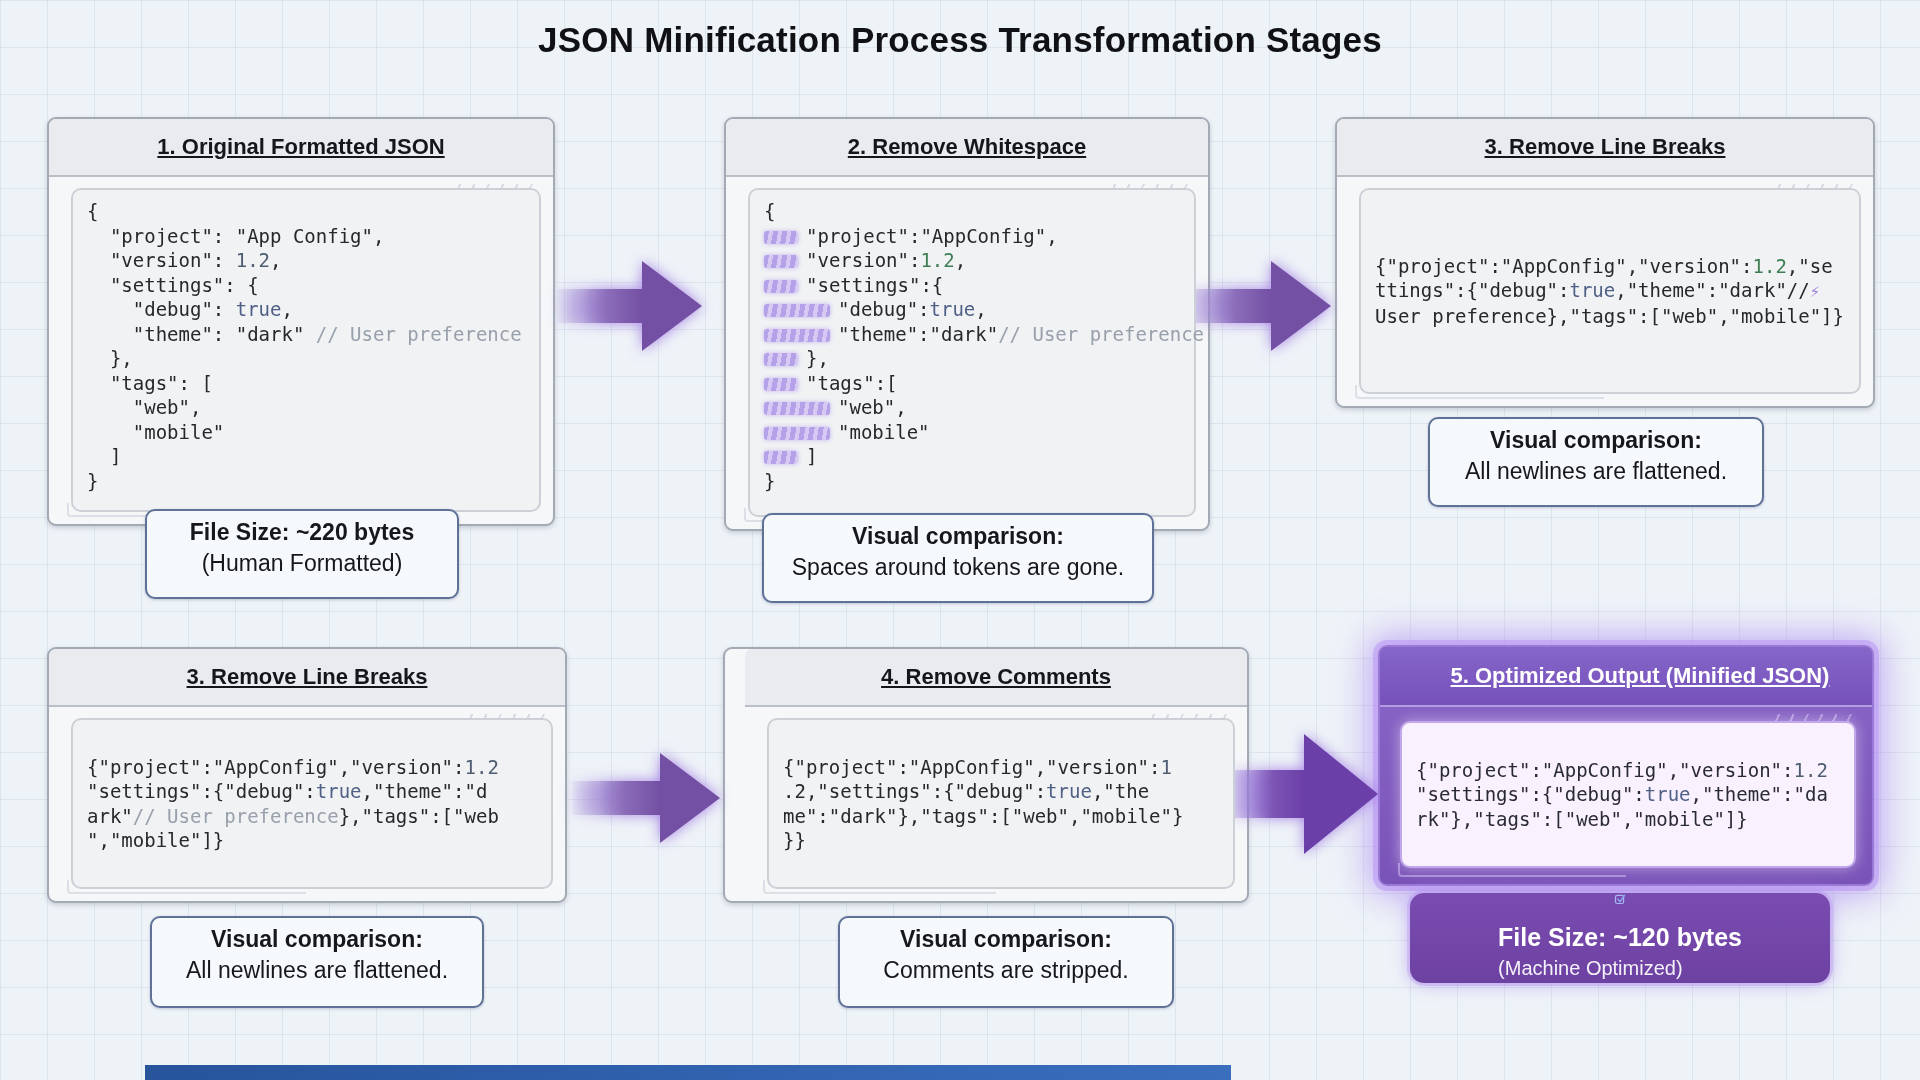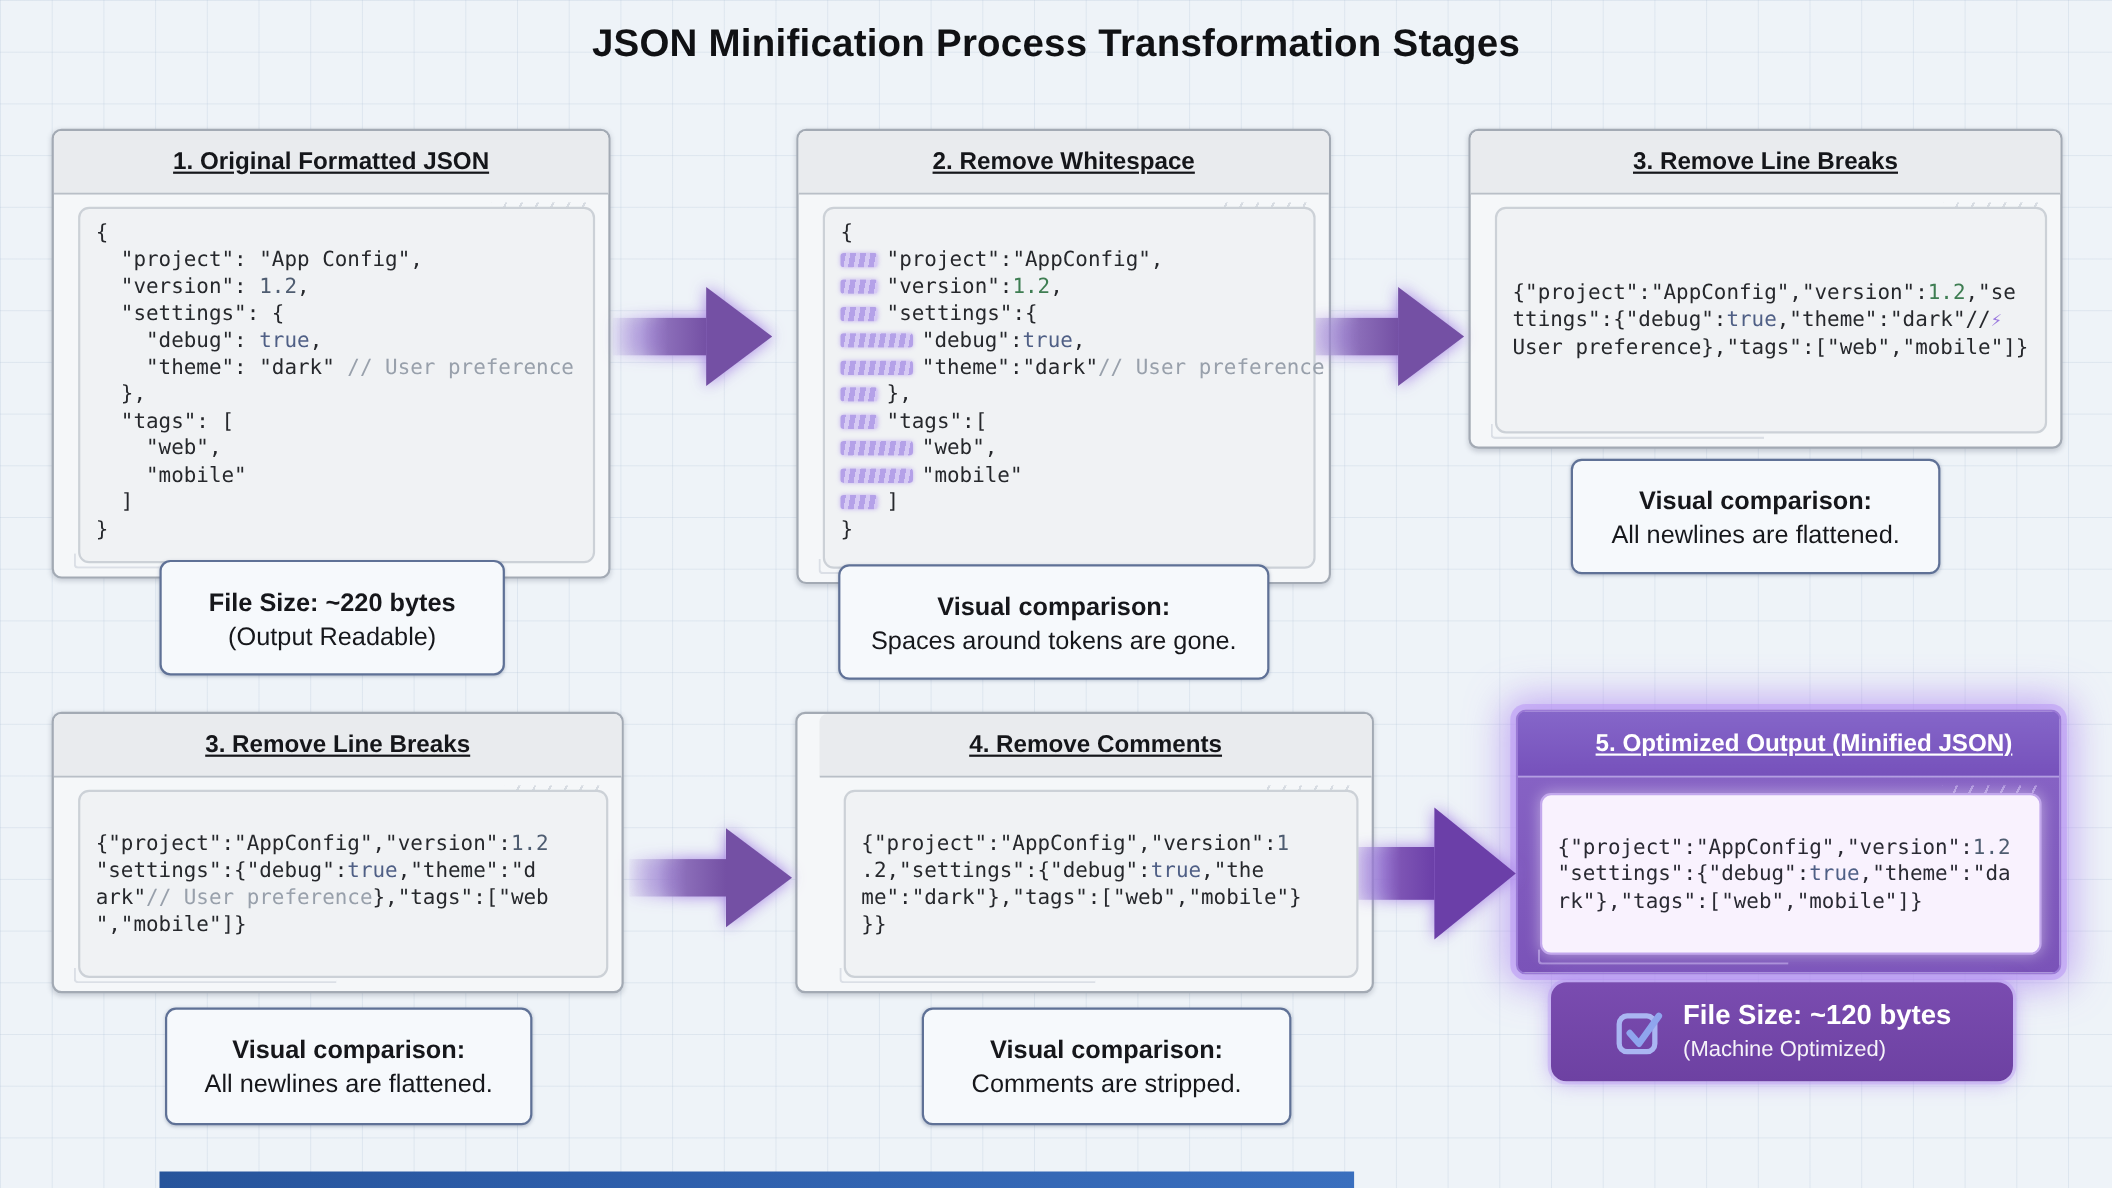--- a/index.html
+++ b/index.html
@@ -69,32 +69,33 @@
   .purple .pbody{height:calc(100% - 60px);}
   .purple .pbody::after{background:repeating-linear-gradient(115deg,transparent 0 11px,rgba(225,210,255,.45) 11px 13px);}
   .purple .pbody::before{border-color:rgba(225,210,255,.45);}
   .purple .codebox{
     background:#f9f2fe;border:2px solid #c2a7ec;inset:14px 16px 16px 20px;
     box-shadow:0 0 14px rgba(255,255,255,.45);
   }
   .purple .code{color:#2a2a33;}
   
   .caption{
-    position:absolute;z-index:2;text-align:center;padding-top:21px;
+    position:absolute;z-index:2;text-align:center;padding-top:6px;
     background:#f6f9fc;border:2px solid #5f7196;border-radius:10px;
     box-shadow:0 1px 3px rgba(40,60,100,.25);color:#16171b;
   }
   .cap-bold{font-size:23px;font-weight:700;line-height:31px;}
   .cap-text{font-size:23px;line-height:31px;}
   
   .badge{
     position:absolute;z-index:2;display:flex;align-items:center;justify-content:center;gap:16px;
     background:linear-gradient(180deg,#7a4cb0,#6d41a2);border-radius:14px;
     box-shadow:0 0 18px rgba(168,132,238,.7), 0 0 0 3px rgba(186,152,244,.35);
     color:#fff;
+    flex-direction:column;
   }
   .b-bold{font-size:25px;font-weight:700;line-height:32px;}
   .b-text{font-size:20px;line-height:30px;color:rgba(255,255,255,.93);}
   
   .arrow{position:absolute;display:flex;align-items:center;filter:drop-shadow(0 0 7px rgba(154,113,225,.85));}
   .arrow .tail{
     height:34px;flex:1;
     background:linear-gradient(90deg, rgba(180,165,220,.10), rgba(160,140,205,.55) 30%, #8a6cb8 60%, #7450a4 100%);
   }
   .arrow .head{width:0;height:0;border-top:45px solid transparent;border-bottom:45px solid transparent;border-left:60px solid #7450a4;}
@@ -206,21 +207,21 @@
             <div class="line"><span class="tok pl">{"project":"AppConfig","version":</span><span class="tok num">1.2</span></div>
             <div class="line"><span class="tok pl">"settings":{"debug":</span><span class="tok bool">true</span><span class="tok pl">,"theme":"da</span></div>
             <div class="line"><span class="tok pl">rk"},"tags":["web","mobile"]}</span></div>
           </div>
       </div>
     </div>
   </section>
 
   <div class="caption" style="left:145px;top:509px;width:310px;height:80px;">
     <div class="cap-bold">File Size: ~220 bytes</div>
-    <div class="cap-text">(Output Readable)</div>
+    <div class="cap-text">(Human Formatted)</div>
   </div>
 
   <div class="caption" style="left:762px;top:513px;width:388px;height:80px;">
     <div class="cap-bold">Visual comparison:</div>
     <div class="cap-text">Spaces around tokens are gone.</div>
   </div>
 
   <div class="caption" style="left:1428px;top:417px;width:332px;height:80px;">
     <div class="cap-bold">Visual comparison:</div>
     <div class="cap-text">All newlines are flattened.</div>

